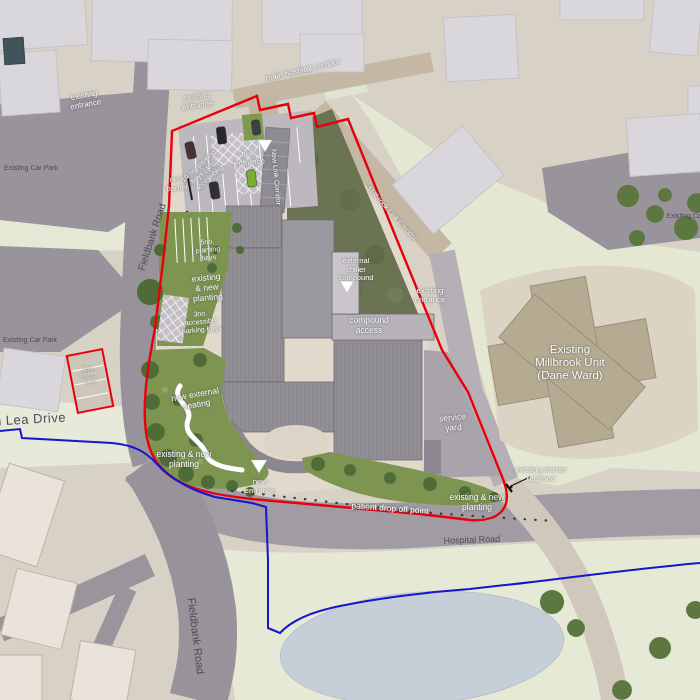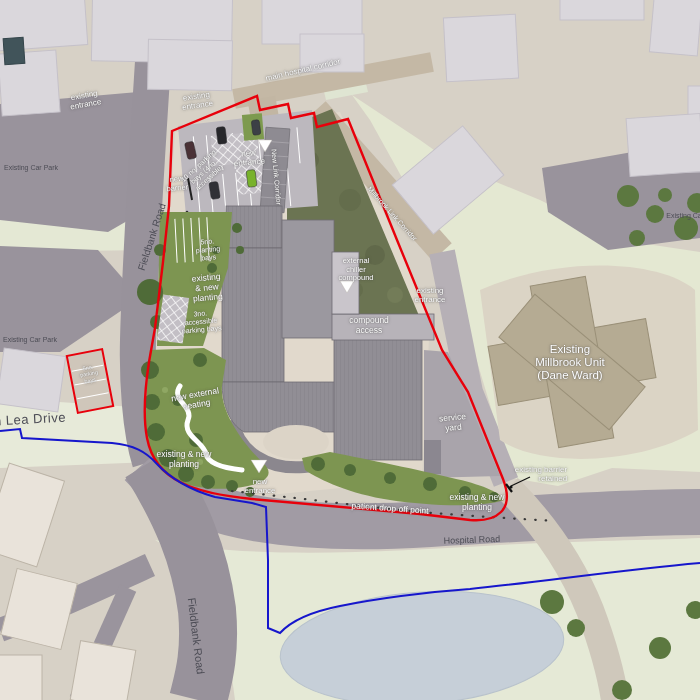--- a/index.html
+++ b/index.html
@@ -276,21 +276,21 @@
 yard</div>
   <div class="lbl w" style="left:196px;top:400px;font-size:8.5px;transform:translate(-50%,-50%) rotate(-10deg);">new external
 seating</div>
   <div class="lbl w" style="left:184px;top:460px;font-size:8.5px;transform:translate(-50%,-50%);">existing &amp; new
 planting</div>
   <div class="lbl w" style="left:260px;top:486px;font-size:8px;transform:translate(-50%,-50%);">new
 entrance</div>
   <div class="lbl w" style="left:390px;top:509px;font-size:8.5px;transform:translate(-50%,-50%) rotate(4deg);white-space:nowrap;">patient drop off point</div>
   <div class="lbl w" style="left:477px;top:503px;font-size:8.5px;transform:translate(-50%,-50%);">existing &amp; new
 planting</div>
-  <div class="lbl w" style="left:541px;top:474px;font-size:8px;transform:translate(-50%,-50%);text-align:right;">existing barrier
+  <div class="lbl w" style="left:541px;top:474px;font-size:8px;transform:translate(-50%,-50%);">existing barrier
 retained</div>
   <div class="lbl d" style="left:472px;top:540px;font-size:9px;transform:translate(-50%,-50%) rotate(-2deg);white-space:nowrap;">Hospital Road</div>
   <div class="lbl d" style="left:30px;top:420px;font-size:13px;transform:translate(-50%,-50%) rotate(-3deg);white-space:nowrap;letter-spacing:.5px;">n Lea Drive</div>
   <div class="lbl d" style="left:196px;top:636px;font-size:11px;transform:translate(-50%,-50%) rotate(83deg);white-space:nowrap;">Fieldbank Road</div>
   <div class="lbl d" style="left:684px;top:216px;font-size:7px;transform:translate(-50%,-50%);white-space:nowrap;">Existing Ca</div>
   <div class="lbl w" style="left:89px;top:374px;font-size:5.5px;transform:translate(-50%,-50%) rotate(-10deg);">5no.
 parking
 bays</div>
 </div>
 

